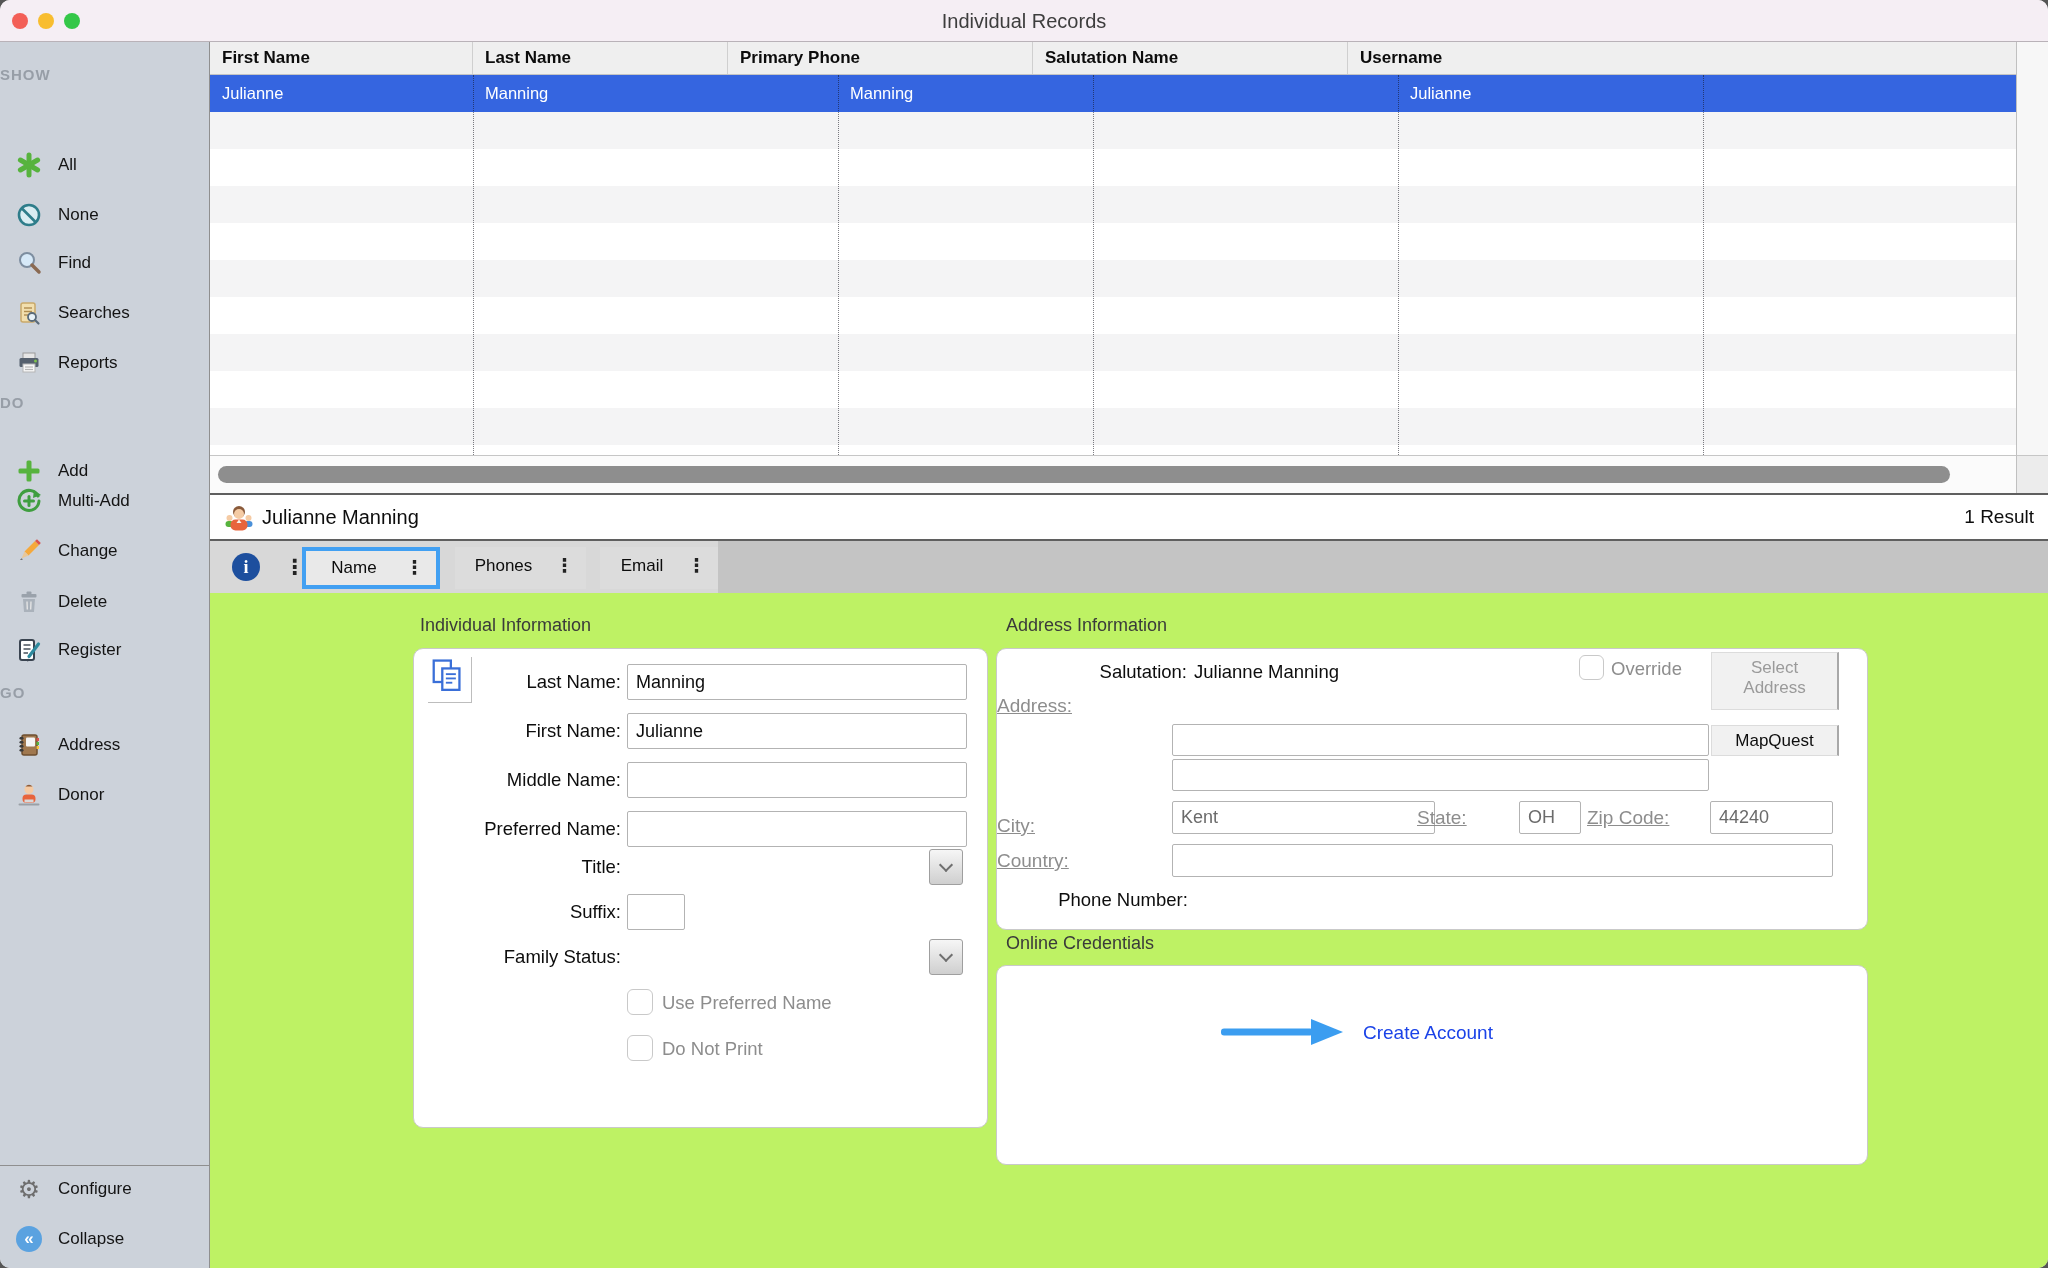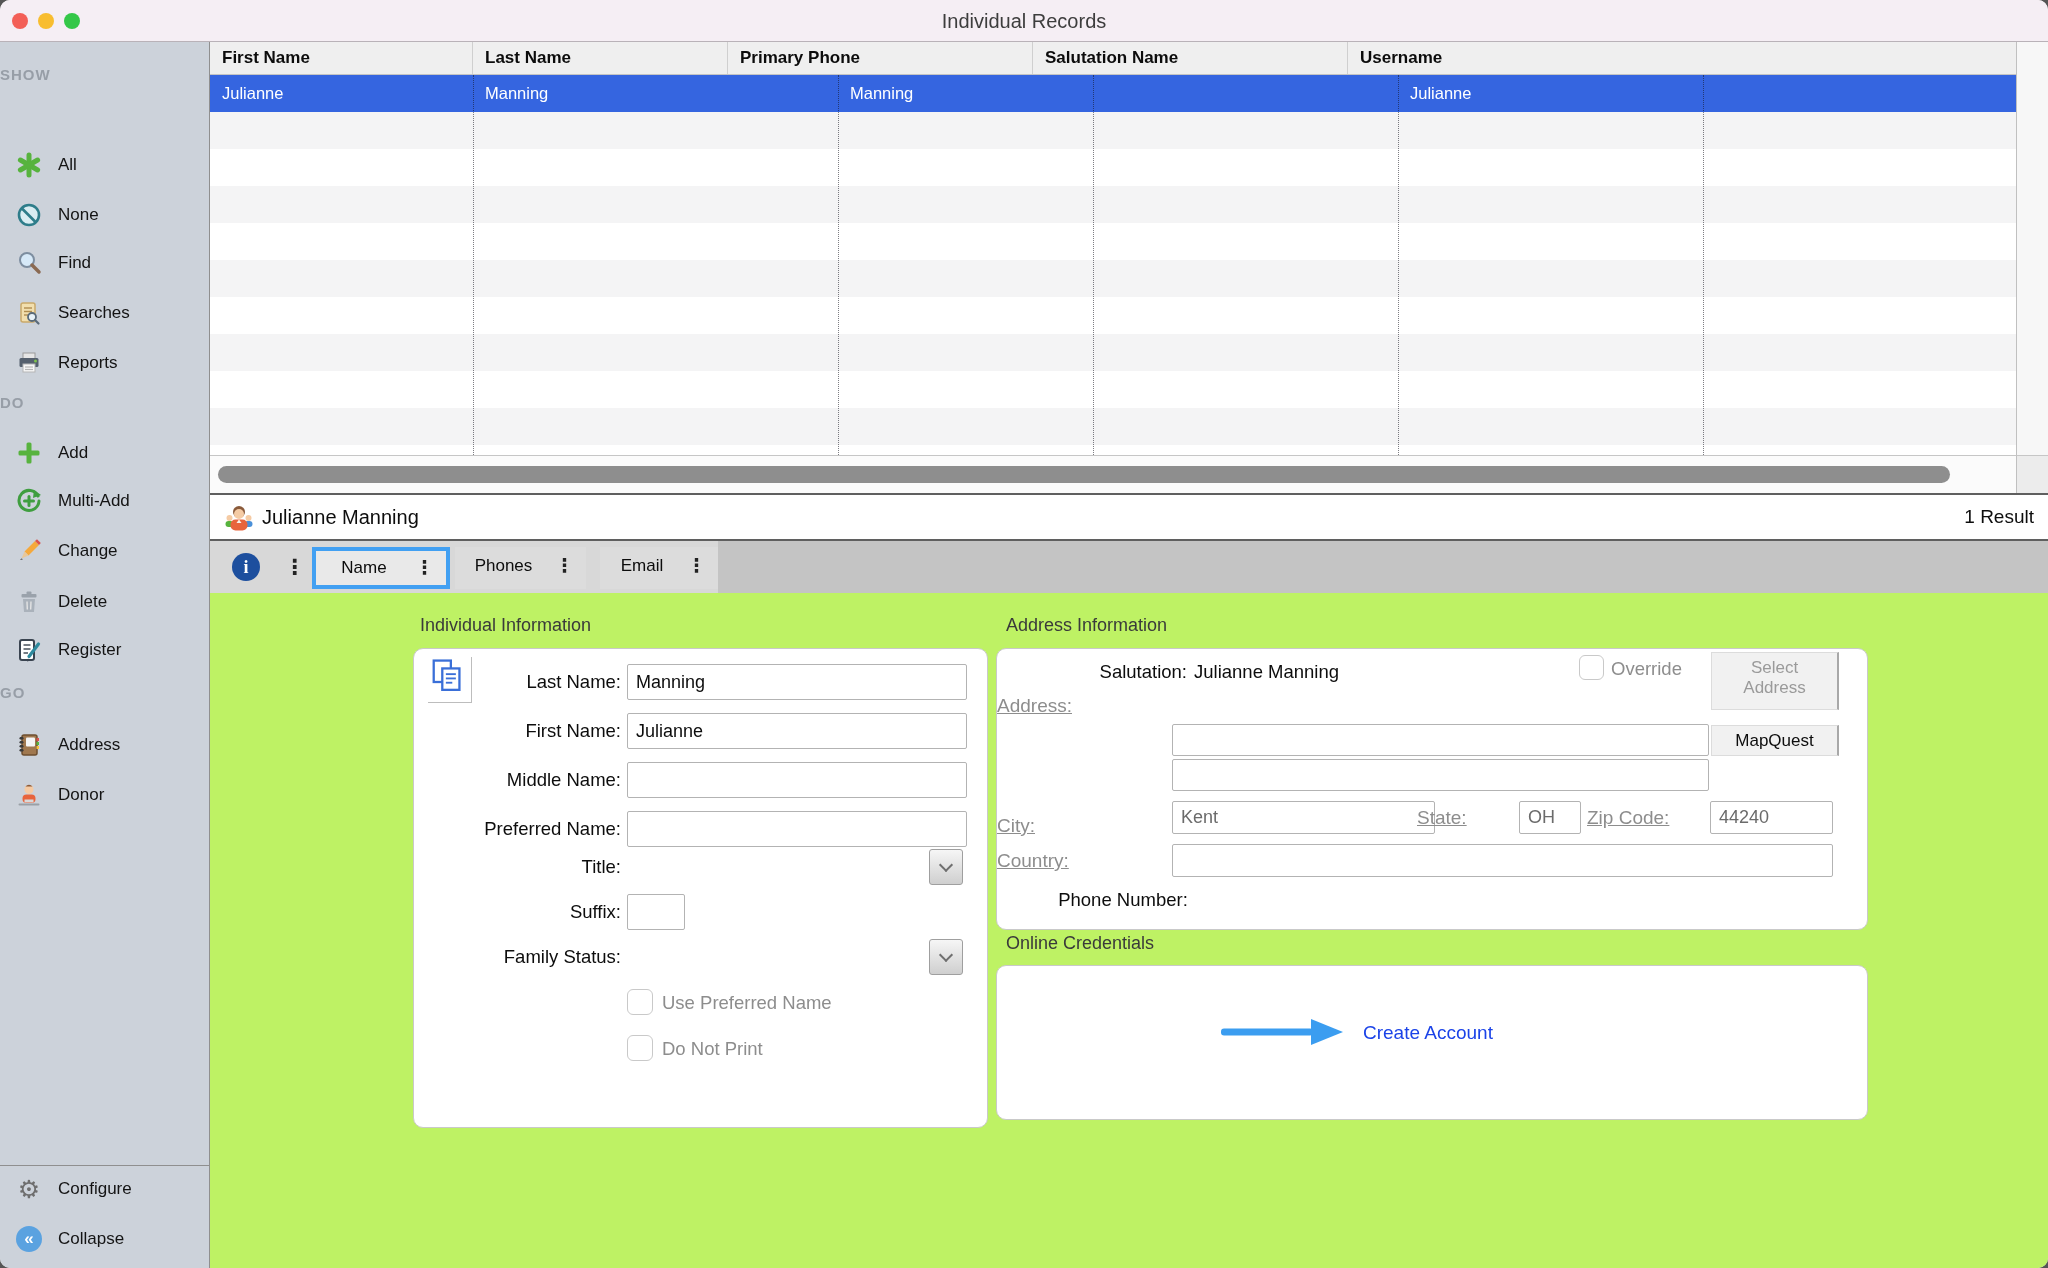--- a/index.html
+++ b/index.html
@@ -46,21 +46,21 @@
   .results .rcount { position:absolute; right:14px; top:0; height:44px; line-height:44px; font-size:19px; color:#0d0d0d; }
 
   
   .tabbar { position:absolute; left:210px; top:541px; width:1838px; height:52px; background:#c4c4c4; }
   .tabbar-light { position:absolute; left:0; top:0; width:508px; height:52px; background:#d8d8d8; }
   .info-btn { position:absolute; left:22px; top:12px; width:28px; height:28px; border-radius:50%; background:#1d4f9e; color:#fff; font-weight:bold; font-size:18px; text-align:center; line-height:28px; font-family:"Liberation Serif","DejaVu Serif",serif; }
   .vdots { position:absolute; top:0; height:52px; line-height:52px; font-size:21px; color:#222; font-weight:bold; }
   .tab { position:absolute; top:6px; height:42px; background:#dcdcdc; }
   .tab .tlabel { position:absolute; left:0; right:34px; top:0; height:100%; line-height:38px; text-align:center; font-size:17px; color:#0c0c0c; }
   .tab .tdots { position:absolute; right:12px; top:0; height:100%; line-height:38px; font-size:19px; color:#222; font-weight:bold; }
-  .tab.selected { background:#e9e9e9; border:4px solid #42a0f2;margin-left:10px; }
+  .tab.selected { background:#e9e9e9; border:4px solid #42a0f2; }
 
   
   .content { position:absolute; left:210px; top:593px; width:1838px; height:675px; background:#bef264; }
   .sec-title { position:absolute; font-size:18px; color:#3a3a3a; }
   .panel { position:absolute; background:#fff; border:1px solid #c9c9c9; border-radius:10px; }
   .flabel { position:absolute; text-align:right; font-size:18.5px; color:#0d0d0d; }
   .glabel { position:absolute; font-size:19px; color:#8d8d8d;text-decoration:underline; }
   .tinput { position:absolute; border:1px solid #b3b3b3; background:#fff; font-size:18px; color:#0d0d0d; padding:0 8px; font-family:inherit; border-radius:2px; }
   .ginput { color:#6b6b6b; }
   .dd-btn { position:absolute; width:34px; height:36px; background:linear-gradient(#f6f6f6,#cfcfcf); border:1px solid #9f9f9f; border-radius:3px; }
@@ -133,21 +133,21 @@
             <g stroke="#b5b5b5" stroke-width="1.2">
               <line x1="9" y1="17" x2="17" y2="17"></line>
               <line x1="9" y1="19.5" x2="17" y2="19.5"></line>
             </g>
           </svg></span>
       <span class="lbl">Reports</span>
     </div>
 
     <div class="side-hdr" style="top:352px">DO</div>
 
-    <div class="side-item" style="top:396px">
+    <div class="side-item" style="top:414px">
       <span class="ic"><svg width="26" height="26" viewBox="0 0 26 26">
             <g fill="#57b33e">
               <rect x="10.5" y="2.5" width="5" height="21" rx="1.5"></rect>
               <rect x="2.5" y="10.5" width="21" height="5" rx="1.5"></rect>
             </g>
           </svg></span>
       <span class="lbl">Add</span>
     </div>
     <div class="side-item" style="top:444px">
       <span class="ic"><svg width="26" height="26" viewBox="0 0 26 26">
@@ -381,21 +381,21 @@
       <div class="glabel" style="left:590px;top:158px;width:119px">Zip Code:</div>
       <input class="tinput ginput" style="left: 713px; top: 152px; width: 123px; height: 33px;" value="44240">
 
       <div class="glabel" style="left:0;top:201px;width:168px">Country:</div>
       <input class="tinput ginput" style="left: 175px; top: 195px; width: 661px; height: 33px;" value="">
 
       <div class="flabel" style="left:26px;top:240px;width:200px;text-align:center">Phone Number:</div>
     </div>
 
     <div class="sec-title" style="left:796px;top:340px">Online Credentials</div>
-    <div class="panel" style="left:786px;top:372px;width:872px;height:155px">
+    <div class="panel" style="left:786px;top:372px;width:872px;height:200px">
       <span style="position:absolute;left:224px;top:53px"><svg width="122" height="26" viewBox="0 0 122 26">
             <rect x="0" y="9.5" width="92" height="7" rx="3" fill="#3b9df0"></rect>
             <polygon points="90,0 122,13 90,26" fill="#3b9df0"></polygon>
           </svg></span>
       <span class="link" style="left:366px;top:56px">Create Account</span>
     </div>
 
   </div>
 </div>
 

